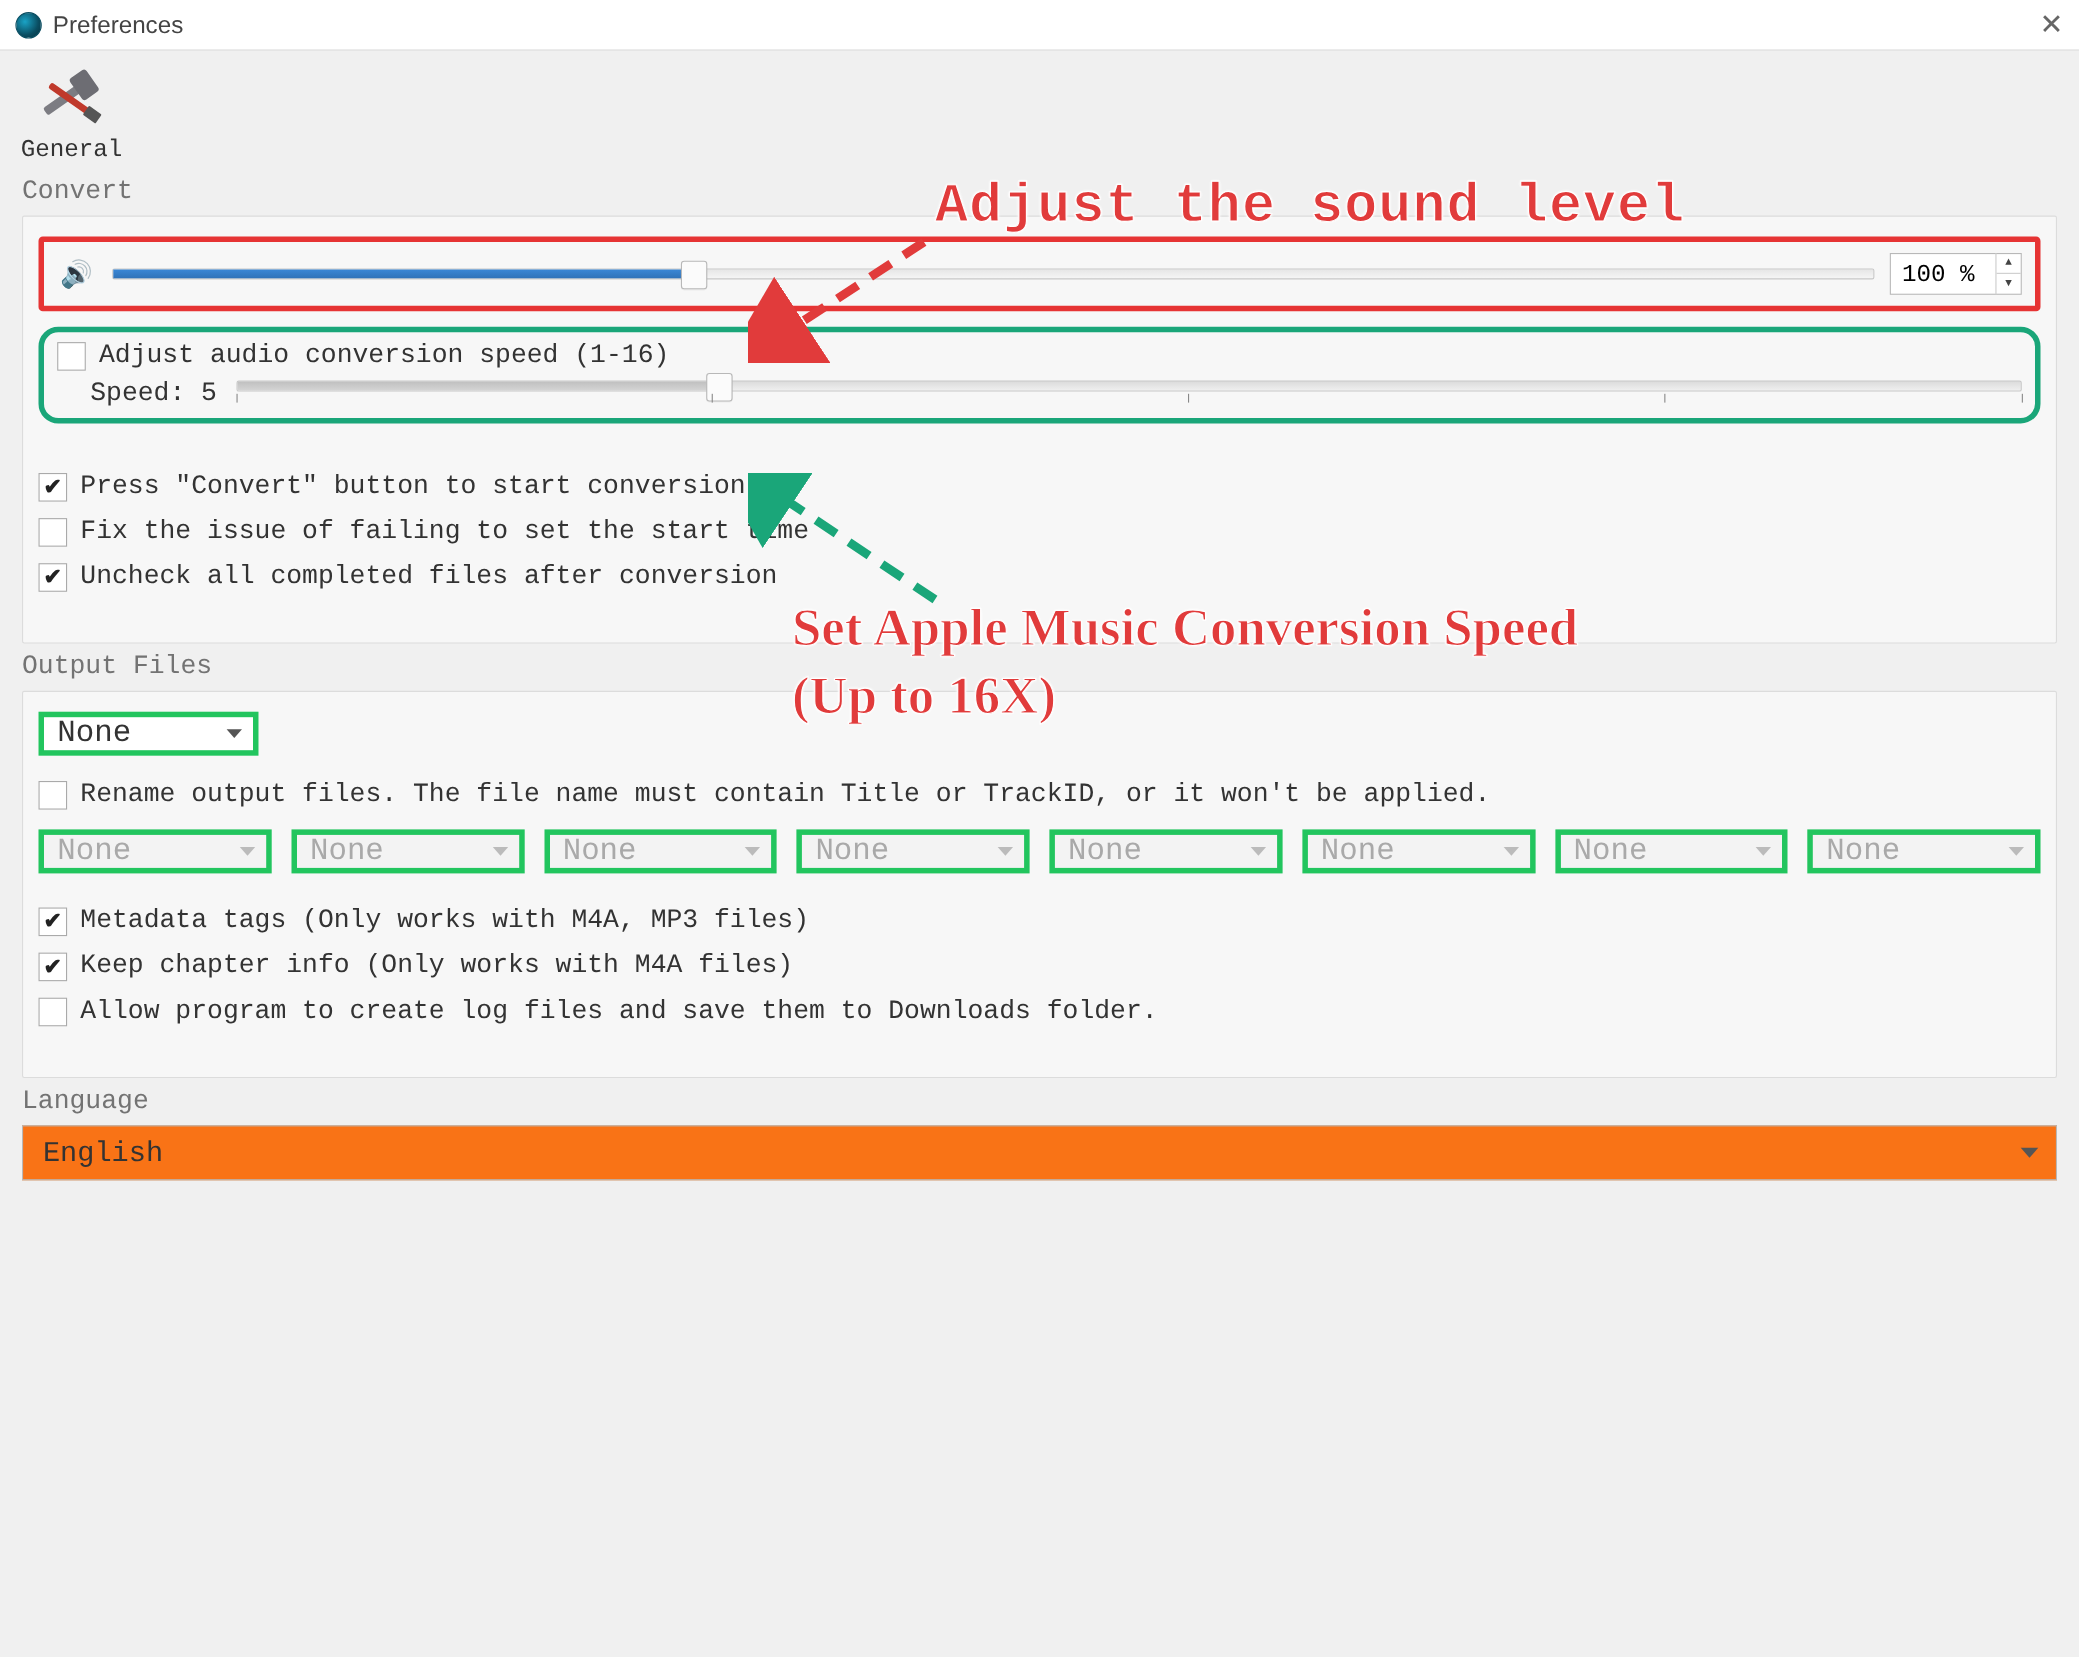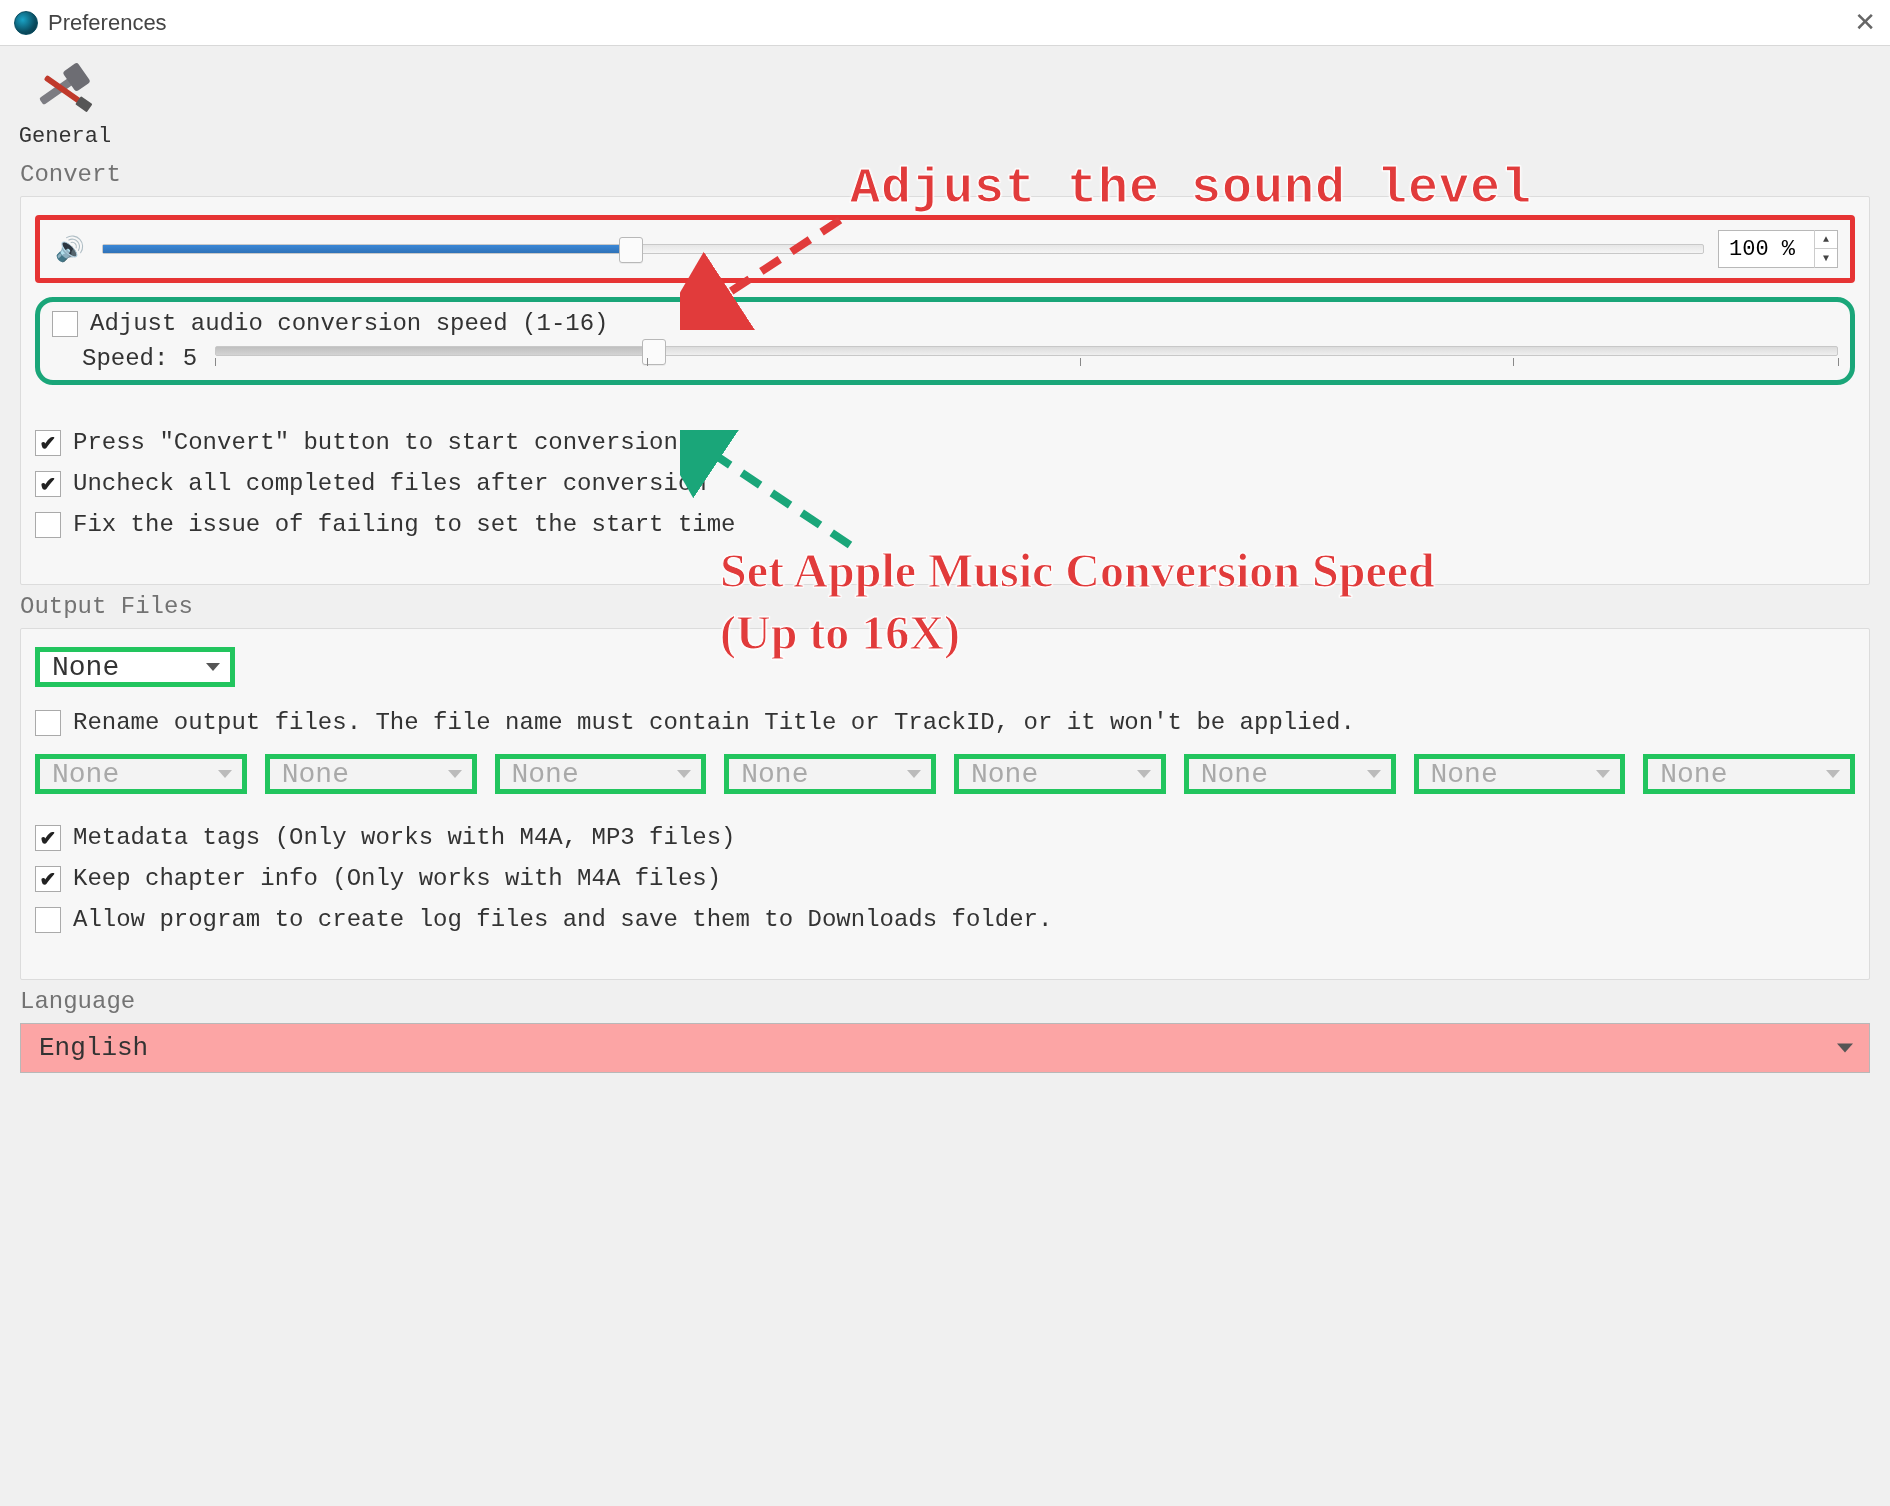--- a/index.html
+++ b/index.html
@@ -151,21 +151,21 @@
     width:0;height:0;border-left:7px solid transparent;border-right:7px solid transparent;
     border-top:8px solid #555;
   }
   .select.disabled { color:#a9a9a9; background:#f3f3f3; }
   .select.disabled .caret { border-top-color:#bbb; }
   .rename-grid {
     display:flex; gap:18px; margin-top:18px; flex-wrap:nowrap;
   }
   .rename-grid .select { flex:1; min-width:0; }
   .lang-select {
-    border:1px solid #b8b8b8; background:#fca5a5; height:50px;
+    border:1px solid #b8b8b8; background:#f97316; height:50px;
     font-family:"Courier New",monospace; font-size:26px; color:#333;
     padding: 0 40px 0 18px; position:relative; display:flex;
     align-items:center; cursor:pointer; width:100%;
   }
   .lang-select .caret {
     position:absolute; right:16px; top:50%; transform:translateY(-50%);
     width:0;height:0;border-left:8px solid transparent;border-right:8px solid transparent;
     border-top:9px solid #555;
   }
   
@@ -245,26 +245,26 @@
       </div>
     </div>
 
     <div style="height:30px"></div>
 
     <div class="check-row">
       <div class="chk checked"></div>
       <span class="mono">Press "Convert" button to start conversion</span>
     </div>
     <div class="check-row">
+      <div class="chk"></div>
+      <span class="mono">Fix the issue of failing to set the start time</span>
+    </div>
+    <div class="check-row">
       <div class="chk checked"></div>
       <span class="mono">Uncheck all completed files after conversion</span>
-    </div>
-    <div class="check-row">
-      <div class="chk"></div>
-      <span class="mono">Fix the issue of failing to set the start time</span>
     </div>
   </div>
 
   
   <div class="section-label">Output Files</div>
   <div class="panel">
 
     <div style="display:flex;align-items:center;gap:16px;">
       <div class="select" style="width:200px">
         <span>None</span>

